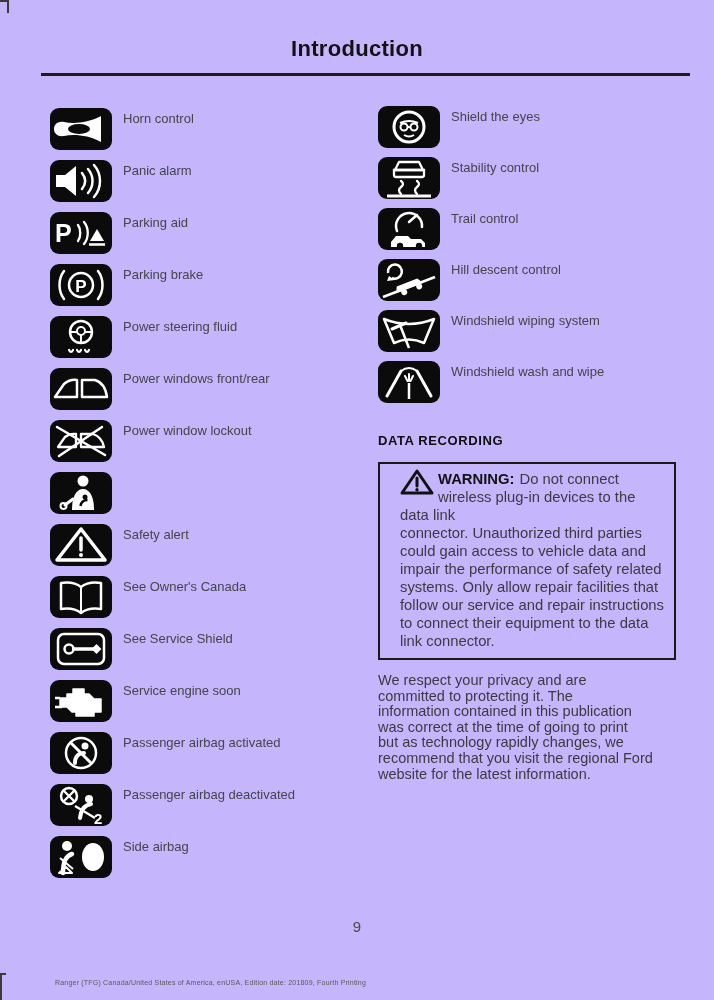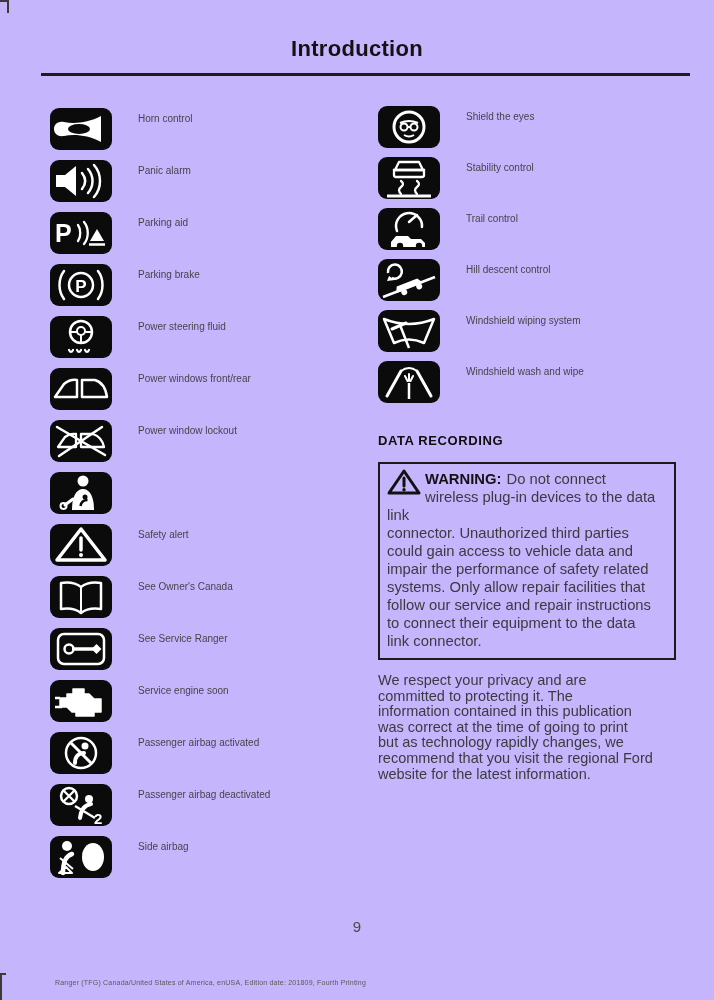--- a/index.html
+++ b/index.html
@@ -26,26 +26,26 @@
   .col-right { left:378px; top:106px; width:330px; }
 
   .sym-row { display:flex; align-items:flex-start; }
   .col-left  .sym-row { margin-bottom:10px; }
   .col-right .sym-row { margin-bottom:9px; }
   .sym-icon {
     flex:0 0 62px; width:62px; height:42px; background:#0b0b0b; border-radius:9px;
     display:flex; align-items:center; justify-content:center; overflow:hidden;
   }
   .sym-icon svg { display:block; }
-  .sym-label { padding-left:26px; padding-top:2px; font-size:10px; color:#45454a; line-height:18px; }
+  .sym-label { padding-left:11px; padding-top:2px; font-size:13px; color:#45454a; line-height:18px; }
 
   .data-recording { position:absolute; left:378px; top:433px; width:300px; }
   .data-recording h2 { font-size:13px; font-weight:bold; color:#0e0e0e; letter-spacing:.6px; }
   .warning-box {
-    margin-top:14px; border:2px solid #1a1a1a; padding:6px 8px 8px 7px;
+    margin-top:14px; border:2px solid #1a1a1a; padding:6px 8px 8px 20px;
     font-size:14.8px; line-height:18px; color:#3b3b3f; width:298px;
   }
   .warn-tri { float:left; width:38px; height:21px; overflow:visible; }
   .warn-tri svg { display:block; margin-top:-1px; }
   .warn-label { font-weight:bold; color:#111; margin-right:5px; }
   .pre { white-space:pre-line; }
   .privacy { margin-top:13px; font-size:14.5px; line-height:15.6px; color:#3b3b3f; width:300px; }
 
   .page-number { position:absolute; top:918px; left:0; width:714px; text-align:center;
     font-size:15px; color:#4a4a4a; }
@@ -176,21 +176,21 @@
 
     <div class="sym-row">
       <span class="sym-icon">
         <svg width="62" height="42" viewBox="0 0 62 42">
           <rect x="8" y="6" width="46" height="30" rx="6" fill="none" stroke="#fff" stroke-width="2.5"></rect>
           <line x1="22" y1="21" x2="45" y2="21" stroke="#fff" stroke-width="3.5"></line>
           <circle cx="19" cy="21" r="4.5" fill="none" stroke="#fff" stroke-width="2.5"></circle>
           <rect x="43" y="17.5" width="7" height="7" fill="#fff" transform="rotate(45 46.5 21)"></rect>
         </svg>
       </span>
-      <span class="sym-label">See Service Ranger</span>
+      <span class="sym-label">See Service Shield</span>
     </div>
 
     <div class="sym-row">
       <span class="sym-icon">
         <svg width="62" height="42" viewBox="0 0 62 42">
           <path d="M17 14 h6 v-5 h11 v5 h5 l5 5 h7 v13 h-7 v4 h-18 v-4 h-4 l-5 -5 h-7 v-9 h7 z" fill="#fff" stroke="#fff" stroke-width="1.5" stroke-linejoin="round"></path>
           <path d="M5 18 h5 M5 27 h7" stroke="#fff" stroke-width="2.5"></path>
         </svg>
       </span>
       <span class="sym-label">Service engine soon</span>

